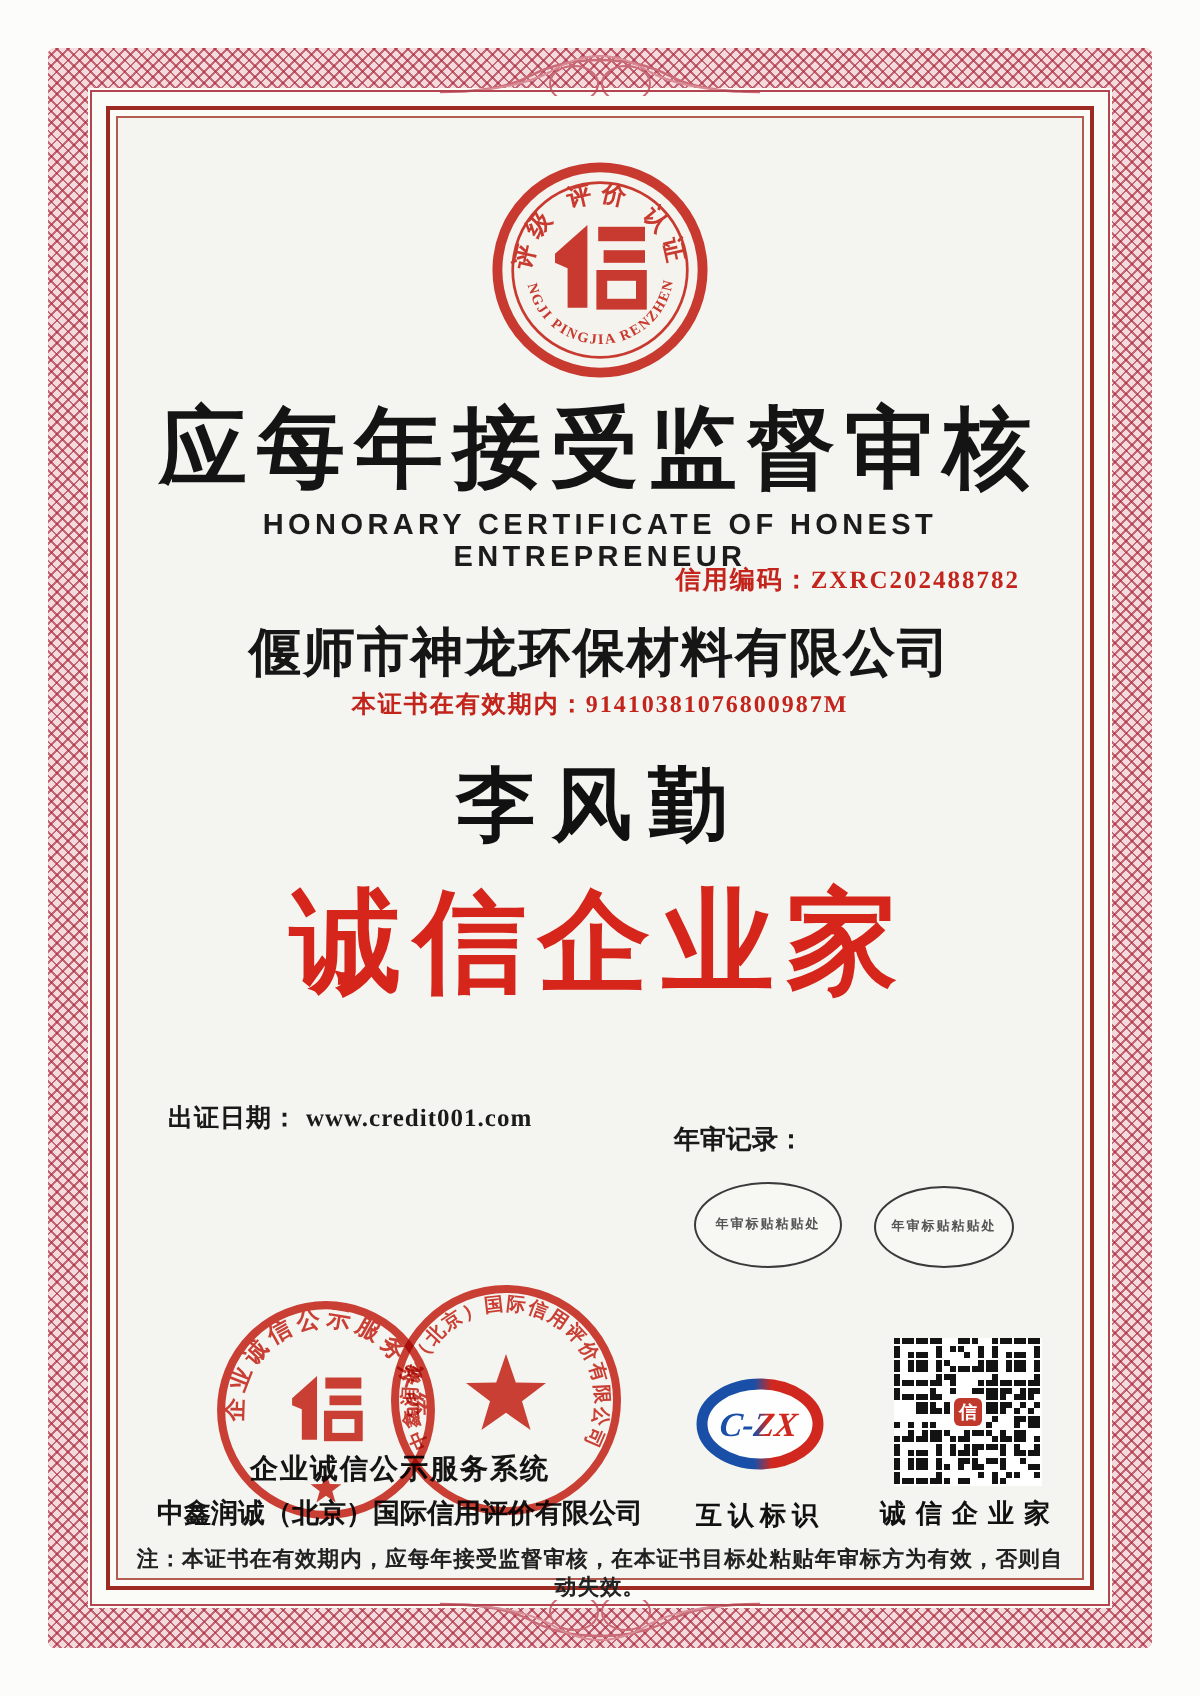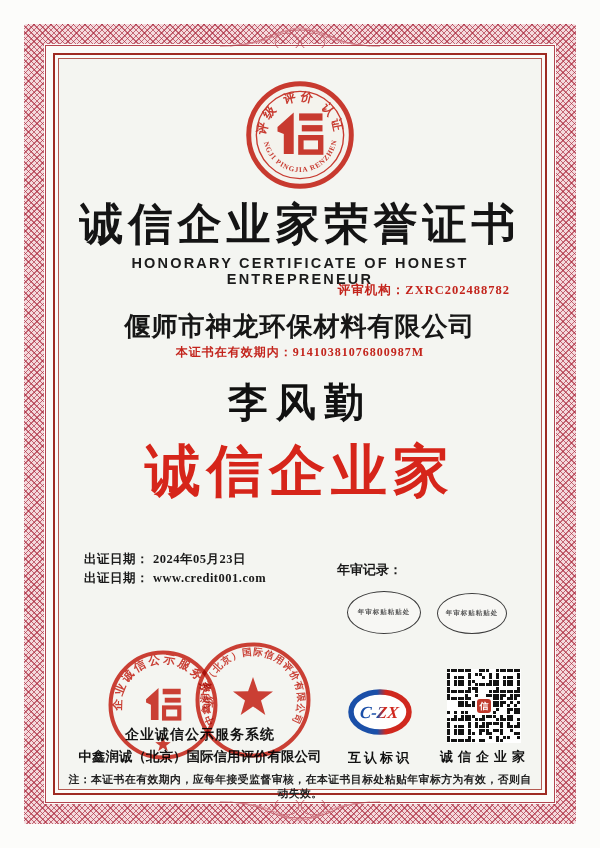--- a/index.html
+++ b/index.html
@@ -107,38 +107,35 @@
   <circle cx="70" cy="70" r="48.5" fill="none" stroke="#cf3126" stroke-width="1.5"></circle>
   <text font-size="13.5" font-weight="bold" fill="#cf3126" letter-spacing="4">
     <textPath href="#sealTopArc" startOffset="50%" text-anchor="middle">评级 评价 认证</textPath>
   </text>
   <text font-size="8" font-weight="bold" fill="#cf3126" letter-spacing="1">
     <textPath href="#sealBotArc" startOffset="50%" text-anchor="middle">PINGJI PINGJIA RENZHENG</textPath>
   </text>
   <use href="#xinlogo" transform="translate(43,43) scale(1.0)"></use>
 </svg>
 
-<div class="abs center cert-title">诚信企业家荣誉证书</div>
+<div class="abs center cert-title">应每年接受监督审核</div>
 <div class="abs center cert-subtitle">HONORARY CERTIFICATE OF HONEST ENTREPRENEUR</div>
 <div class="abs credit-code">
-  <span>评审机构：</span><span>ZXRC202488782</span>
+  <span>信用编码：</span><span>ZXRC202488782</span>
 </div>
 
 <div class="abs center company">偃师市神龙环保材料有限公司</div>
 <div class="abs center uscc">
   <span>本证书在有效期内：</span><span>91410381076800987M</span>
 </div>
 
 <div class="abs center person">李风勤</div>
 <div class="abs center honor">诚信企业家</div>
 
 <div class="abs details">
-  <div class="detail-row">
-    <span class="lab">出证日期：</span><span>2024年05月23日</span>
-  </div>
   <div class="detail-row">
     <span class="lab">出证日期：</span><span>www.credit001.com</span>
   </div>
 </div>
 
 <div class="abs annual-label">年审记录：</div>
 <div class="abs oval oval1">
   <span>年审标贴粘贴处</span>
 </div>
 <div class="abs oval oval2">

